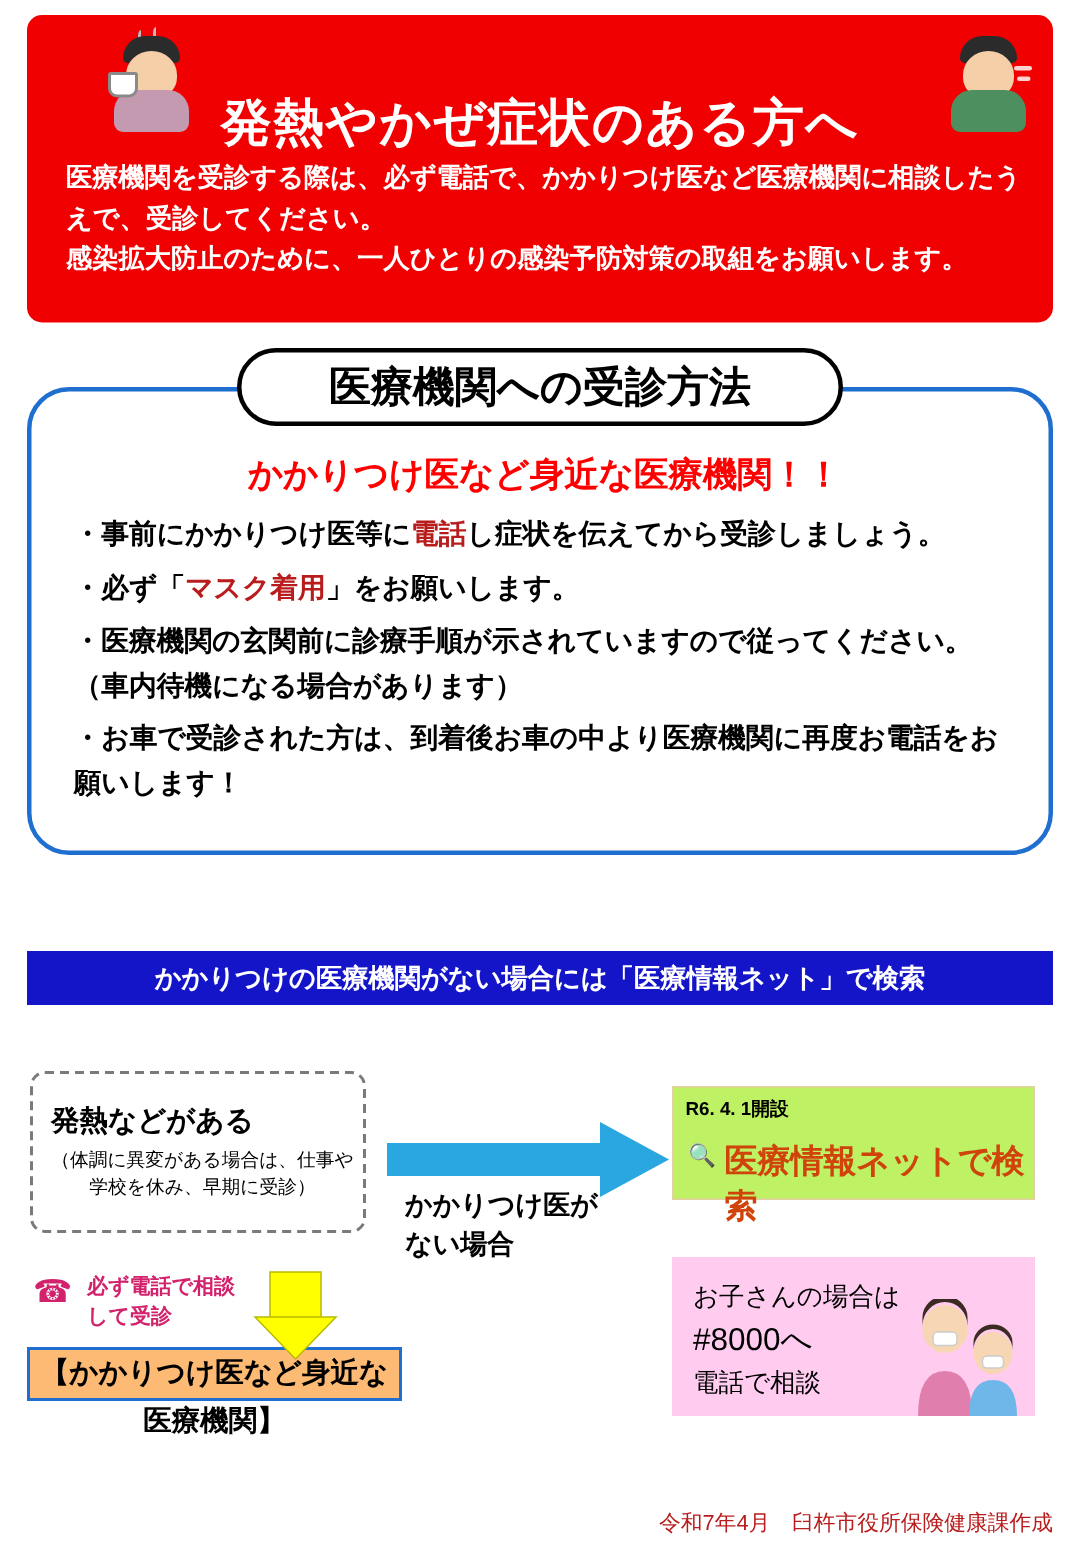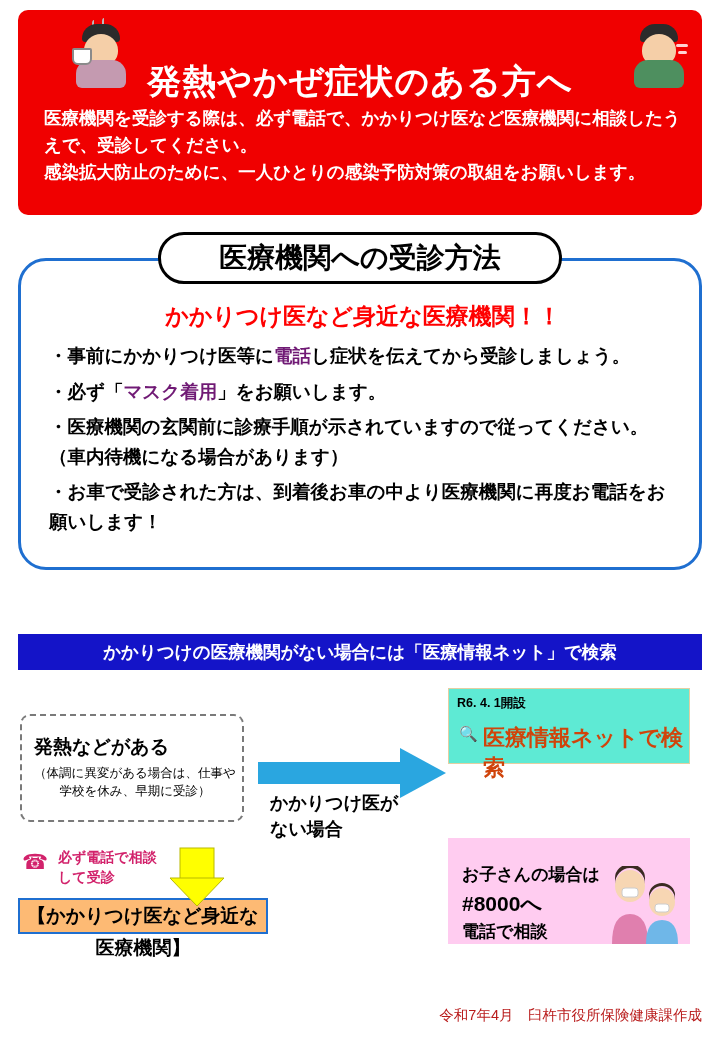--- a/index.html
+++ b/index.html
@@ -135,21 +135,21 @@
     width: 632px;
     font-size: 18.5px;
     font-weight: bold;
     line-height: 1.6;
     color: #000;
   }
   .bullets p {
     margin: 0 0 6px 0;
   }
   .hl-red {
-    color: #701a75;
+    color: #b91c1c;
   }
 
   
   .search-bar {
     position: absolute;
     left: 18px;
     top: 634px;
     width: 684px;
     height: 36px;
     background: #1414c8;
@@ -236,24 +236,24 @@
     top: 790px;
     width: 150px;
     font-size: 18px;
     font-weight: bold;
     line-height: 1.45;
   }
 
   .net-box {
     position: absolute;
     left: 448px;
-    top: 688px;
+    top: 724px;
     width: 242px;
     height: 76px;
-    background: #5eead4;
+    background: #bef264;
     border: 1px solid #e3cfa2;
     box-sizing: border-box;
   }
   .net-box .small {
     position: absolute;
     left: 8px;
     top: 6px;
     font-size: 12.5px;
     font-weight: bold;
     color: #000;
@@ -279,23 +279,23 @@
     left: 448px;
     top: 838px;
     width: 242px;
     height: 106px;
     background: #ffccf0;
     box-sizing: border-box;
   }
   .pink-box .txt {
     position: absolute;
     left: 14px;
-    top: 24px;
+    top: 14px;
     font-size: 17px;
-    font-weight: bold;
+    font-weight: normal;
     line-height: 1.5;
     color: #000;
   }
   .pink-box .big {
     font-size: 21px;
   }
 
   .footer {
     position: absolute;
     left: 0;

